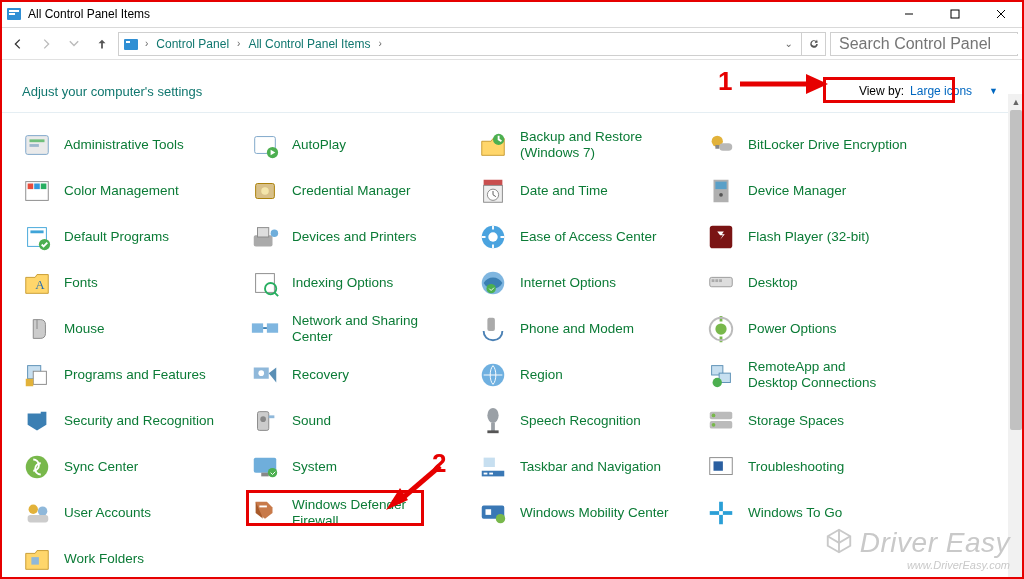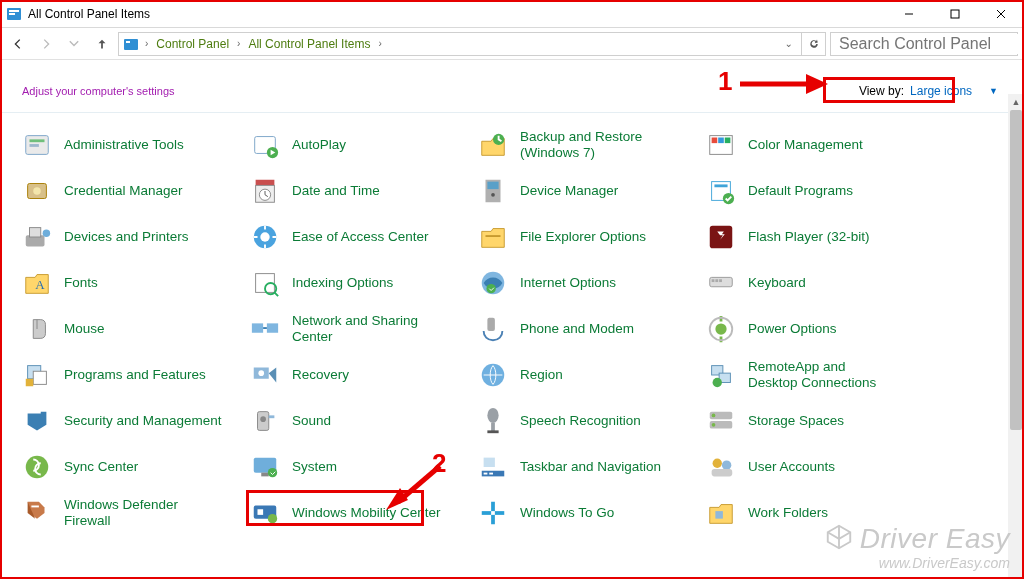--- a/index.html
+++ b/index.html
@@ -34,35 +34,35 @@
     gap:4px;
   }
   .navbtn { width:24px; height:24px; display:flex; align-items:center; justify-content:center; color:#555; border-radius:2px; }
   .navbtn.disabled { color:#bbb; }
   .navbtn svg { width:14px; height:14px; }
   .addr {
     flex:1; height:24px; border:1px solid #cfcfcf; display:flex; align-items:center;
     padding:0 4px; gap:4px; font-size:12px;
   }
   .addr .folder-icon { width:16px; height:16px; display:flex; align-items:center; justify-content:center;}
-  .crumb { color:#4d7c0f; padding:0 2px;}
+  .crumb { color:#0f766e; padding:0 2px;}
   .crumbsep { color:#666; padding:0 2px; font-size:10px;}
   .addr .tail { flex:1;}
   .addr .drop { color:#666; font-size:10px; padding:0 4px;}
   .refresh { width:24px; height:24px; display:flex; align-items:center; justify-content:center; border:1px solid #cfcfcf; border-left:none;}
   .searchbox { width:188px; height:24px; border:1px solid #cfcfcf; display:flex; align-items:center; padding:0 6px; gap:6px;}
   .searchbox input { flex:1; border:none; outline:none; font-size:16px; color:#8b5cf6;}
   .searchbox .sicon { color:#666; }
   
   .headingrow {
     display:flex; align-items:center;
     padding: 20px 18px 10px 22px;
     border-bottom:1px solid #e5eef3;
   }
-  .headingrow .heading { color:#a21caf; font-size:11px; }
+  .headingrow .heading { color:#0f766e; font-size:13px; }
   .headingrow .spacer { flex:1;}
   .viewby { display:flex; align-items:flex-start; font-size:12px; gap:6px; padding:4px 8px;}
   .viewby .lbl { color:#000;}
   .viewby .val { color:#0067c0; display:flex; align-items:center; gap:17px;}
   .viewby .tri { font-size:9px; color:#0067c0;}
   .anno-box1 { position:absolute; border:3px solid #e60000; pointer-events:none; z-index:400;
                left:823px; top:77px; width:132px; height:26px; }
   .anno-box2 { position:absolute; border:3px solid #e60000; pointer-events:none; z-index:400;
                left:246px; top:490px; width:178px; height:36px; }
   
@@ -77,21 +77,21 @@
   .scrollbar { position:absolute; right:0; top:110px; width:16px; bottom:0; background:#f1f1f1;}
   .scrollbar .thumb { position:absolute; left:2px; right:2px; top:0; height:320px; background:#c1c1c1; border-radius:2px;}
   .scrollbar .arrow { position:absolute; left:0; right:0; height:16px; display:flex; align-items:center; justify-content:center; color:#666; font-size:9px;}
   .scrollbar .arrow.up { top:-16px; background:#f1f1f1;}
   
   .anno-num { position:absolute; color:#e60000; font-size:26px; font-weight:600; z-index:401; font-family:"Segoe UI",sans-serif;}
   .anno-arrow { position:absolute; z-index:401; }
   
   .watermark { position:absolute; right:14px; bottom:8px; color:#c9c9c9; font-style:italic; text-align:right; z-index:50; pointer-events:none;}
   .watermark .big { font-size:28px; letter-spacing:0.5px; font-weight:400;}
-  .watermark .small { font-size:14px; margin-top:-4px;}
+  .watermark .small { font-size:11px; margin-top:-4px;}
   .wm-logo { display:inline-block; vertical-align:middle; margin-right:6px;}
 </style>
 </head>
 <body>
 
 <div class="outer-border"></div>
 
 <div class="titlebar">
   <span class="icon">
     <svg viewBox="0 0 16 16">
@@ -214,20 +214,30 @@
             <path d="M4 12h10l2-3h12v18H4z" fill="#ffd66b" stroke="#c79a2f"></path>
             <circle cx="22" cy="10" r="6" fill="#4caf50"></circle>
             <path d="M22 6v4l3 2" stroke="#fff" stroke-width="2" fill="none"></path>
           </svg>
         </span>
         <span class="label two">Backup and Restore (Windows 7)</span>
       </div>
       <div class="item">
         <span class="ic">
           <svg viewBox="0 0 32 32">
+            <circle cx="12" cy="12" r="6" fill="#e2b23a"></circle>
+            <rect x="14" y="14" width="14" height="8" rx="4" fill="#b8b8b8"></rect>
+            <rect x="10" y="16" width="4" height="4" fill="#888"></rect>
+          </svg>
+        </span>
+        <span class="label">BitLocker Drive Encryption</span>
+      </div>
+      <div class="item">
+        <span class="ic">
+          <svg viewBox="0 0 32 32">
             <rect x="4" y="6" width="24" height="20" fill="#fff" stroke="#888"></rect>
             <rect x="6" y="8" width="6" height="6" fill="#e74c3c"></rect>
             <rect x="13" y="8" width="6" height="6" fill="#3498db"></rect>
             <rect x="20" y="8" width="6" height="6" fill="#27ae60"></rect>
           </svg>
         </span>
         <span class="label">Color Management</span>
       </div>
       <div class="item">
         <span class="ic">
@@ -286,29 +296,20 @@
             <circle cx="16" cy="16" r="12" fill="#4aa3df"></circle>
             <circle cx="16" cy="16" r="5" fill="#fff"></circle>
             <path d="M16 4v4M16 24v4M4 16h4M24 16h4" stroke="#fff" stroke-width="2"></path>
           </svg>
         </span>
         <span class="label">Ease of Access Center</span>
       </div>
       <div class="item">
         <span class="ic">
           <svg viewBox="0 0 32 32">
-            <path d="M4 10h10l2-3h12v20H4z" fill="#ffd66b" stroke="#c79a2f"></path>
-            <rect x="8" y="14" width="16" height="2" fill="#c79a2f"></rect>
-          </svg>
-        </span>
-        <span class="label">File Explorer Options</span>
-      </div>
-      <div class="item">
-        <span class="ic">
-          <svg viewBox="0 0 32 32">
             <rect x="4" y="4" width="24" height="24" rx="3" fill="#7a1414"></rect>
             <path d="M12 10l3 4h3l-3 5 5-6h-3l2-3z" fill="#fff"></path>
           </svg>
         </span>
         <span class="label">Flash Player (32-bit)</span>
       </div>
       <div class="item">
         <span class="ic">
           <svg viewBox="0 0 32 32">
             <path d="M4 10h10l2-3h12v20H4z" fill="#ffd66b" stroke="#c79a2f"></path>
@@ -340,21 +341,21 @@
       </div>
       <div class="item">
         <span class="ic">
           <svg viewBox="0 0 32 32">
             <rect x="4" y="10" width="24" height="10" rx="2" fill="#ddd" stroke="#999"></rect>
             <rect x="6" y="12" width="3" height="3" fill="#aaa"></rect>
             <rect x="10" y="12" width="3" height="3" fill="#aaa"></rect>
             <rect x="14" y="12" width="3" height="3" fill="#aaa"></rect>
           </svg>
         </span>
-        <span class="label">Keyboard</span>
+        <span class="label">Desktop</span>
       </div>
       <div class="item">
         <span class="ic">
           <svg viewBox="0 0 32 32">
             <path d="M12 6h8c3 0 5 2 5 5v10c0 3-2 5-5 5h-8z" fill="#ccc" stroke="#888"></path>
             <line x1="16" y1="6" x2="16" y2="16" stroke="#888"></line>
           </svg>
         </span>
         <span class="label">Mouse</span>
       </div>
@@ -426,21 +427,21 @@
         </span>
         <span class="label two">RemoteApp and Desktop Connections</span>
       </div>
       <div class="item">
         <span class="ic">
           <svg viewBox="0 0 32 32">
             <path d="M6 6v14l10 6 10-6V6z" fill="#3b7fb3"></path>
             <rect x="4" y="4" width="16" height="4" fill="#fff"></rect>
           </svg>
         </span>
-        <span class="label">Security and Management</span>
+        <span class="label">Security and Recognition</span>
       </div>
       <div class="item">
         <span class="ic">
           <svg viewBox="0 0 32 32">
             <rect x="8" y="6" width="12" height="20" rx="2" fill="#ccc" stroke="#888"></rect>
             <circle cx="14" cy="14" r="3" fill="#888"></circle>
             <rect x="20" y="10" width="6" height="3" fill="#8fb8da"></rect>
           </svg>
         </span>
         <span class="label">Sound</span>
@@ -490,20 +491,29 @@
       <div class="item">
         <span class="ic">
           <svg viewBox="0 0 32 32">
             <rect x="4" y="20" width="24" height="6" fill="#3a78b5"></rect>
             <rect x="6" y="22" width="4" height="2" fill="#fff"></rect>
             <rect x="12" y="22" width="4" height="2" fill="#fff"></rect>
             <rect x="6" y="6" width="12" height="10" fill="#c7dff0"></rect>
           </svg>
         </span>
         <span class="label">Taskbar and Navigation</span>
+      </div>
+      <div class="item">
+        <span class="ic">
+          <svg viewBox="0 0 32 32">
+            <rect x="4" y="6" width="24" height="18" fill="#fff" stroke="#888"></rect>
+            <rect x="8" y="10" width="10" height="10" fill="#2a5fa0"></rect>
+          </svg>
+        </span>
+        <span class="label">Troubleshooting</span>
       </div>
       <div class="item">
         <span class="ic">
           <svg viewBox="0 0 32 32">
             <circle cx="12" cy="12" r="5" fill="#e2b23a"></circle>
             <circle cx="22" cy="14" r="5" fill="#8fb8da"></circle>
             <rect x="6" y="18" width="22" height="8" rx="3" fill="#ccc"></rect>
           </svg>
         </span>
         <span class="label">User Accounts</span>

